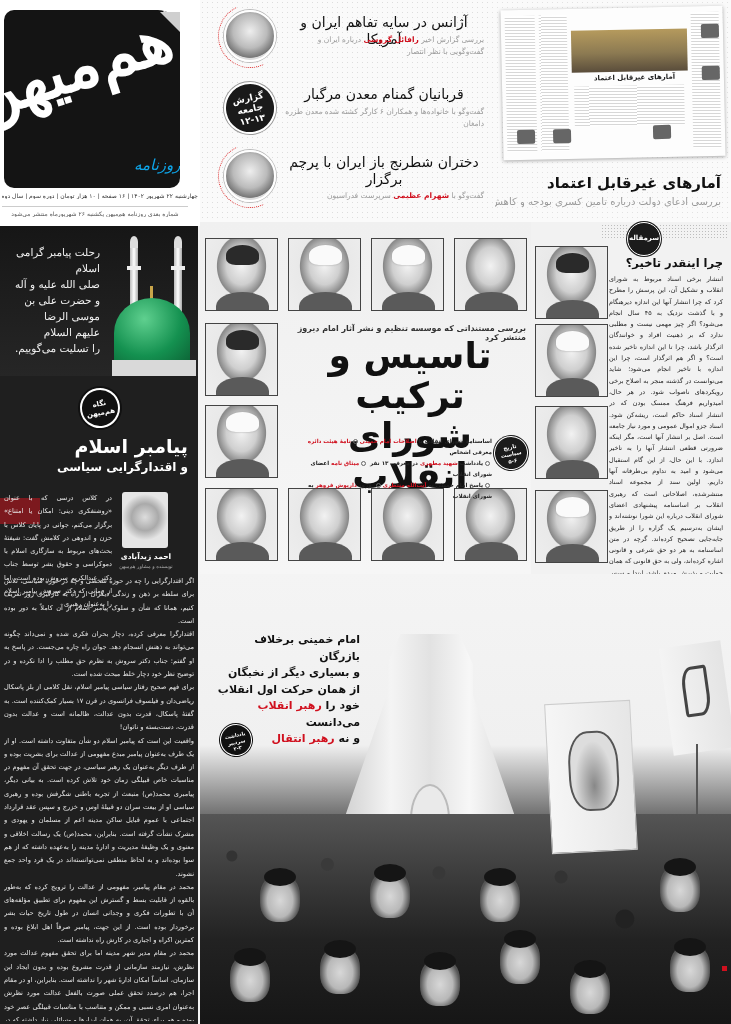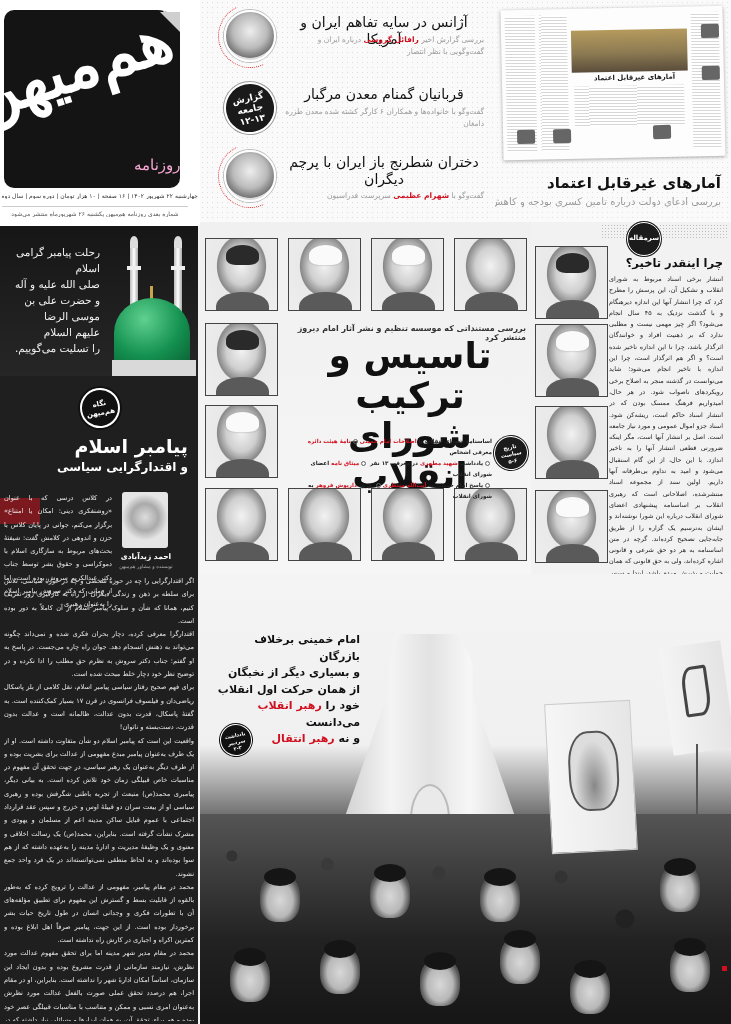--- a/index.html
+++ b/index.html
@@ -6,21 +6,21 @@
 html,body{width:731px;height:1024px;overflow:hidden;background:#e9e9e9}
 body{font-family:"DejaVu Sans",sans-serif;position:relative;color:#111}
 .page{position:absolute;left:0;top:0;width:731px;height:1024px;background:#f2f2f2}
 
 
 .masthead{position:absolute;left:0;top:0;width:200px;height:226px;background:#fff}
 .logo-box{position:absolute;left:4px;top:10px;width:176px;height:178px;background:#141414;border-radius:10px 22px 10px 10px;overflow:hidden}
 .logo-corner{position:absolute;right:-2px;top:-2px;width:22px;height:22px;background:#fff;clip-path:polygon(0 0,100% 0,100% 100%)}
 .logo-corner2{position:absolute;left:160px;top:12px;width:20px;height:20px;background:#cfcfcf;clip-path:polygon(0 0,100% 0,100% 100%)}
 .logo-main{position:absolute;left:10px;top:18px;width:160px;font-family:"DejaVu Serif",serif;font-size:64px;line-height:66px;color:#fff;font-weight:bold;text-align:center;transform:rotate(-18deg)}
-.logo-sub{position:absolute;left:130px;top:146px;font-family:"DejaVu Serif",serif;font-size:15px;color:#f9a8d4;}
+.logo-sub{position:absolute;left:130px;top:146px;font-family:"DejaVu Serif",serif;font-size:15px;color:#0ea5e9;font-style:italic}
 .issue-line{position:absolute;left:2px;top:192px;width:196px;font-size:6px;color:#333;text-align:right;white-space:nowrap;overflow:hidden}
 .issue-line2{position:absolute;left:2px;top:206px;width:186px;font-size:6px;color:#555;text-align:center;border-top:1px solid #ccc;padding-top:3px;white-space:nowrap;overflow:hidden}
 
 
 .teasers{position:absolute;left:200px;top:0;width:290px;height:222px;background-color:#fafafa;background-image:radial-gradient(#ddd 0.7px,transparent 0.8px);background-size:5px 5px}
 .teaser{position:absolute;left:20px;width:268px;height:64px}
 .t-avatar{position:absolute;left:4px;top:4px;width:52px;height:52px;border-radius:50%;background:radial-gradient(circle at 50% 40%,#eee 0,#bbb 45%,#777 70%,#ddd 72%);border:2px solid #fff;box-shadow:0 0 0 1px #bbb}
 .t-arc{position:absolute;left:-2px;top:-2px;width:64px;height:64px;border-radius:50%;border:1.5px dotted #d22;border-top-color:transparent;border-right-color:transparent;transform:rotate(20deg)}
 .t-badge{position:absolute;left:4px;top:4px;width:52px;height:52px;border-radius:50%;background:#1a1a1a;border:2px solid #fff;box-shadow:0 0 0 1px #999;color:#fff;font-size:9px;font-weight:bold;text-align:center;line-height:11px;padding-top:9px;transform:rotate(-12deg)}
 .t-title{position:absolute;right:4px;top:8px;width:200px;font-size:14px;font-weight:normal;color:#111;text-align:center;line-height:17px}
@@ -136,21 +136,21 @@
         <div>گزارش</div>
         <div>جامعه</div>
         <div>۱۲-۱۳</div>
       </div>
       <div class="t-title">قربانیان گمنام معدن مرگبار</div>
       <div class="t-sub">گفت‌وگو با خانواده‌ها و همکاران ۶ کارگر کشته شده معدن طزره دامغان</div>
     </div>
     <div class="teaser" style="top:146px;height:74px">
       <div class="t-arc"></div>
       <div class="t-avatar"></div>
-      <div class="t-title">دختران شطرنج باز ایران با پرچم دیگران</div>
+      <div class="t-title">دختران شطرنج باز ایران با پرچم برگزار</div>
       <div class="t-sub" style="top:44px"><span>گفت‌وگو با </span><span class="red">شهرام عظیمی</span><span> سرپرست فدراسیون</span></div>
     </div>
   </div>
 
   <div class="rtop">
     <div class="mini-page">
       <div class="mp-col" style="left:4px;width:30px"></div>
       <div class="mp-col" style="left:38px;width:28px"></div>
       <div class="mp-photo"></div>
       <div class="mp-head">آمارهای غیرقابل اعتماد</div>

